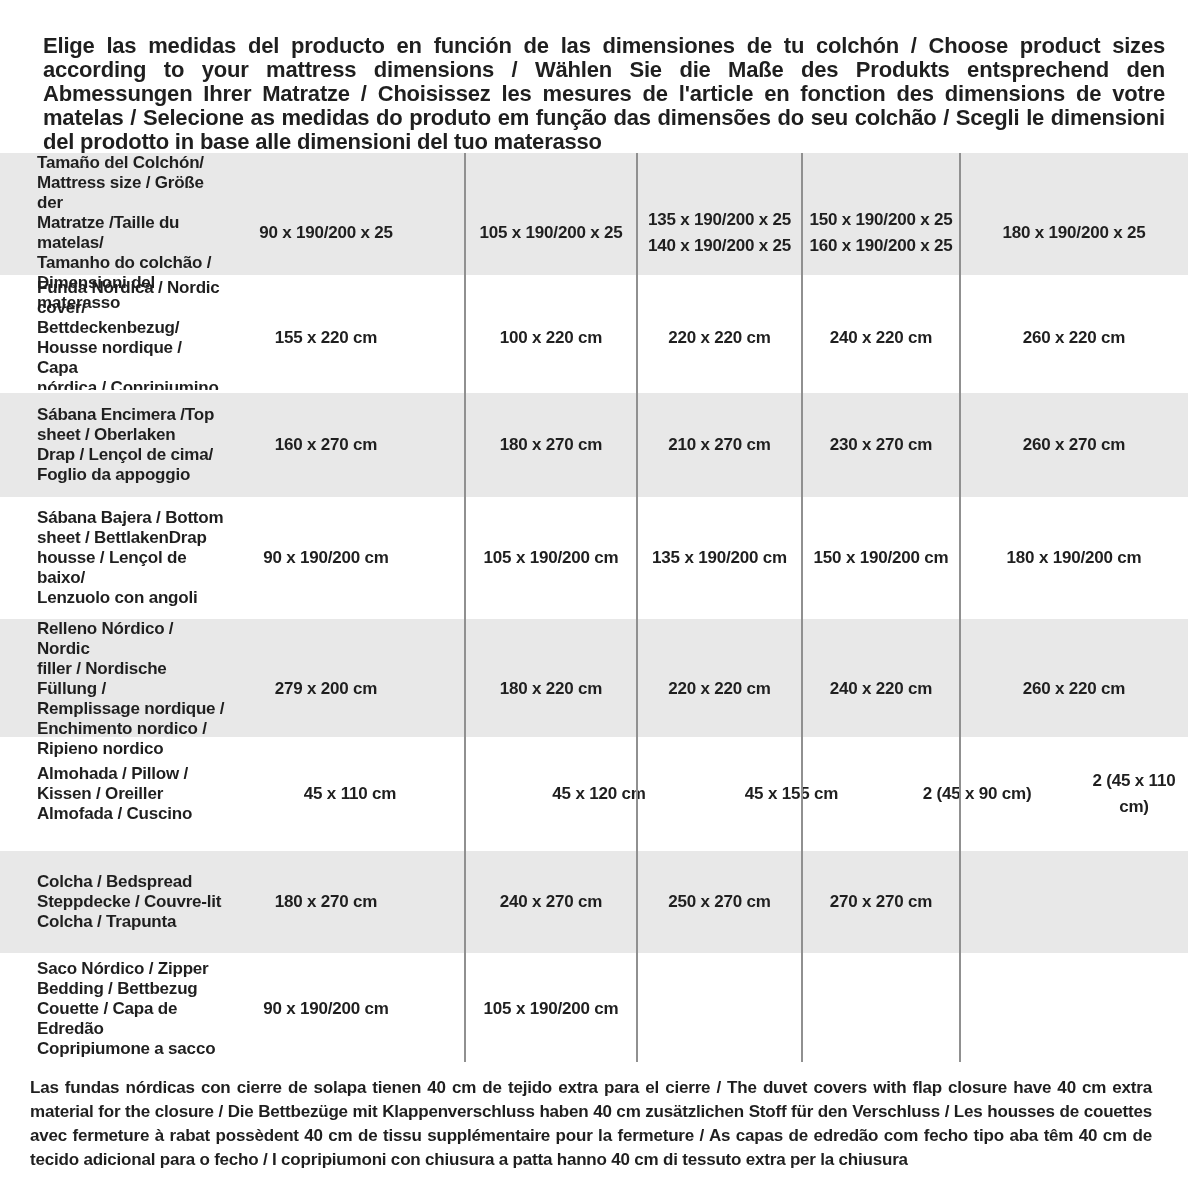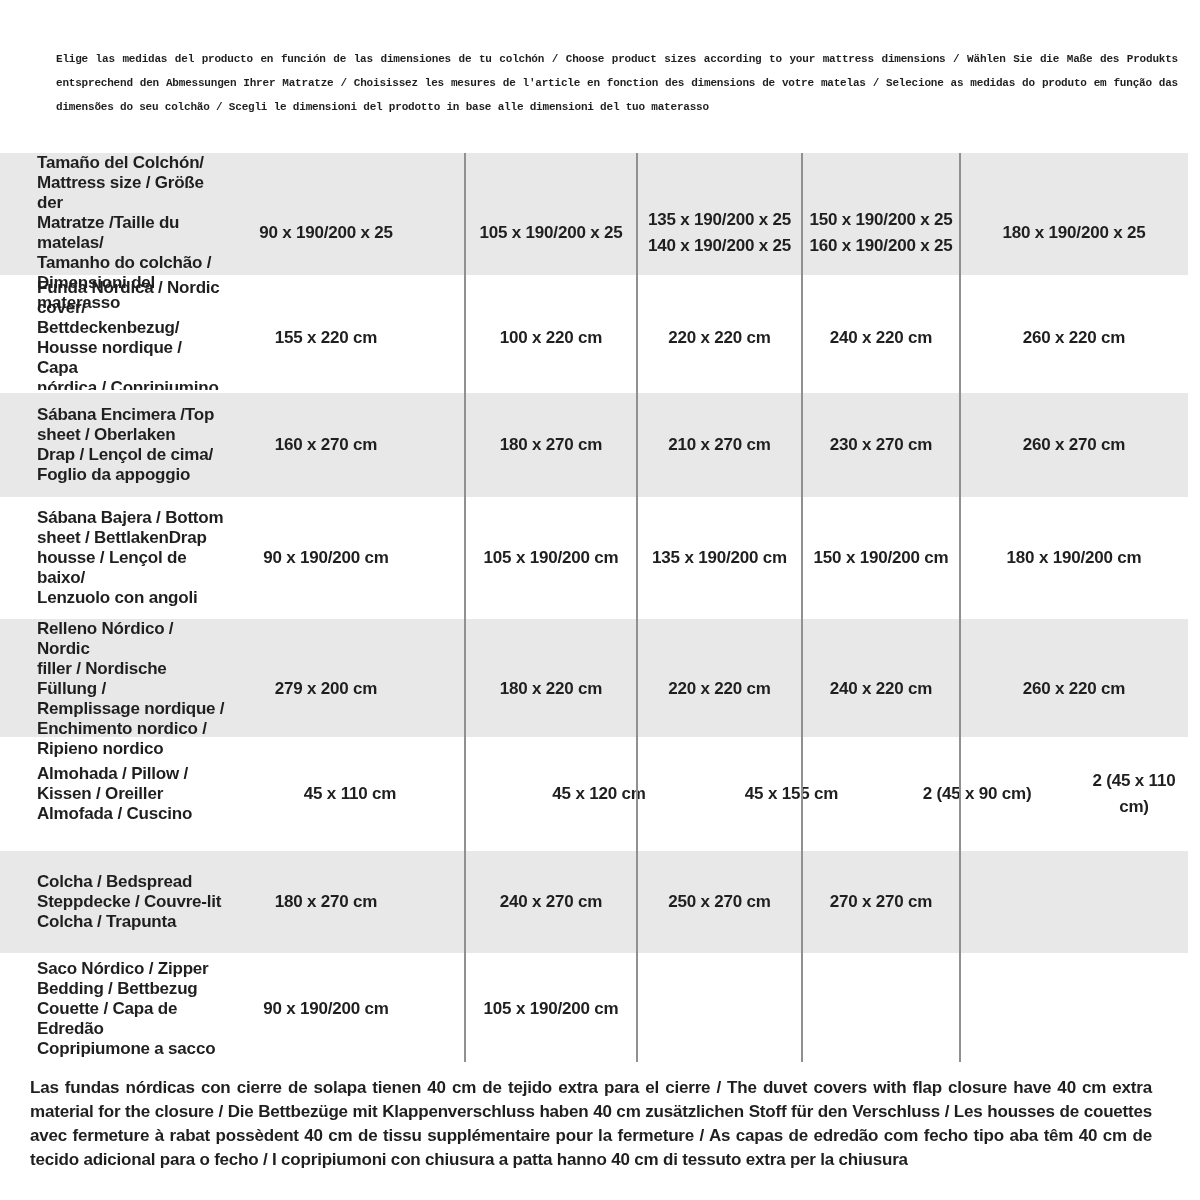--- a/index.html
+++ b/index.html
@@ -12,25 +12,24 @@
     font-weight: 700;
     color: #1f1f1f;
     letter-spacing: -0.2px;
     overflow: hidden;
   }
   .intro {
     position: absolute;
     top: 31px;
     left: 40px;
     width: 1122px;
-    font-size: 11px;
+    font-size: 22px;
     line-height: 24px;
     text-align: justify;
-    margin: 16px;
-    font-family: Liberation Mono, monospace;
+    margin: 3px;
   }
   .footnote {
     position: absolute;
     top: 1076px;
     left: 30px;
     width: 1122px;
     font-size: 17px;
     line-height: 24px;
     text-align: justify;
     margin: 0;

